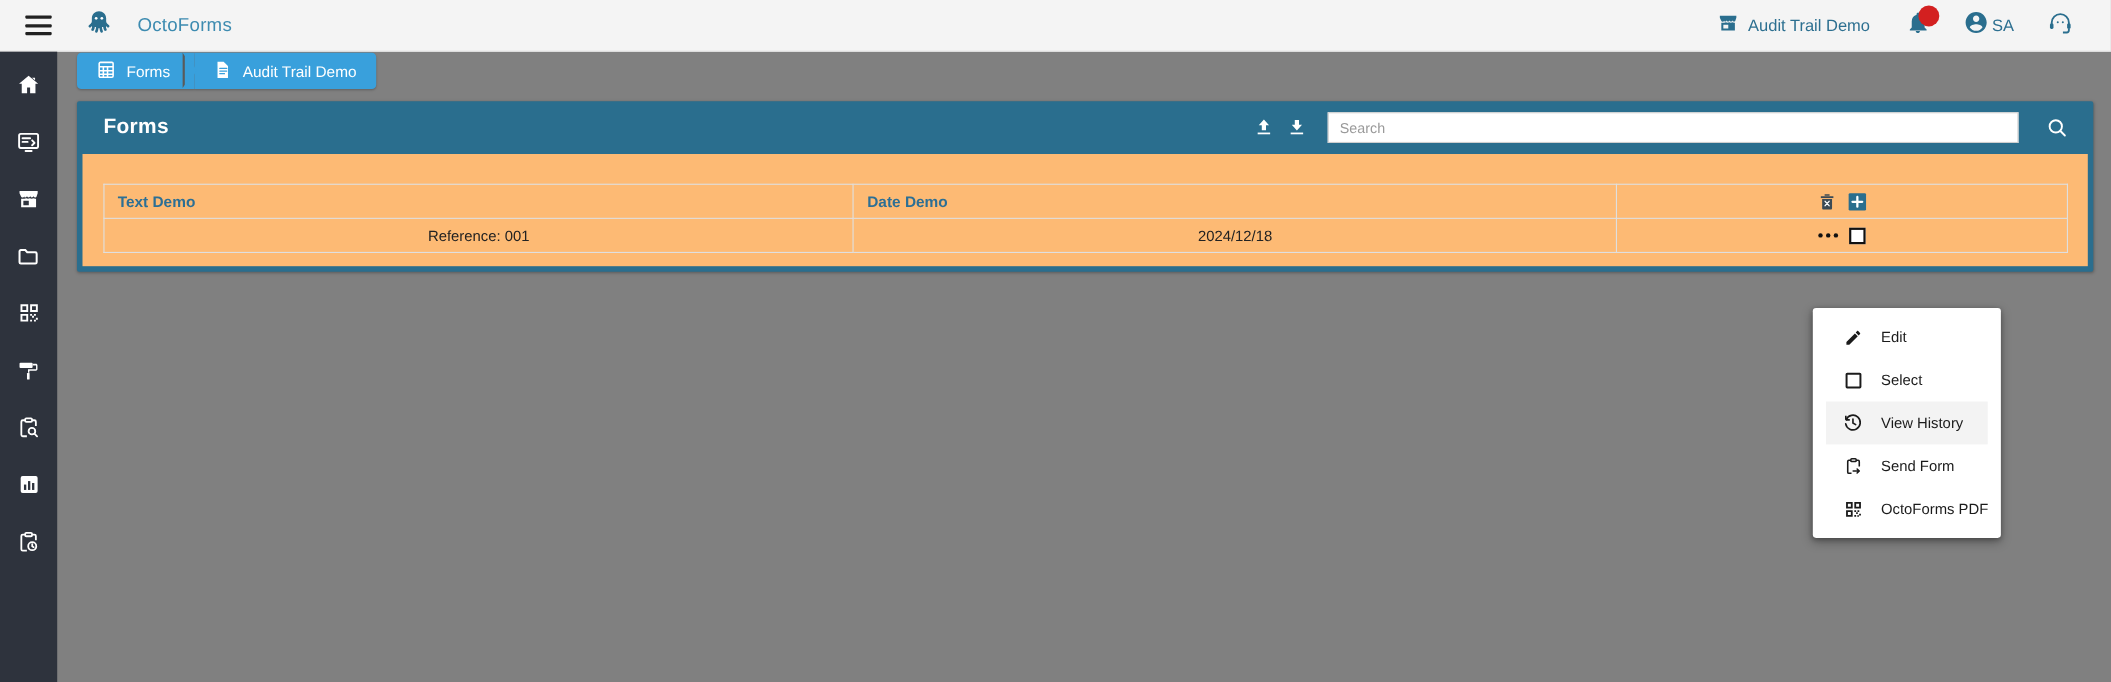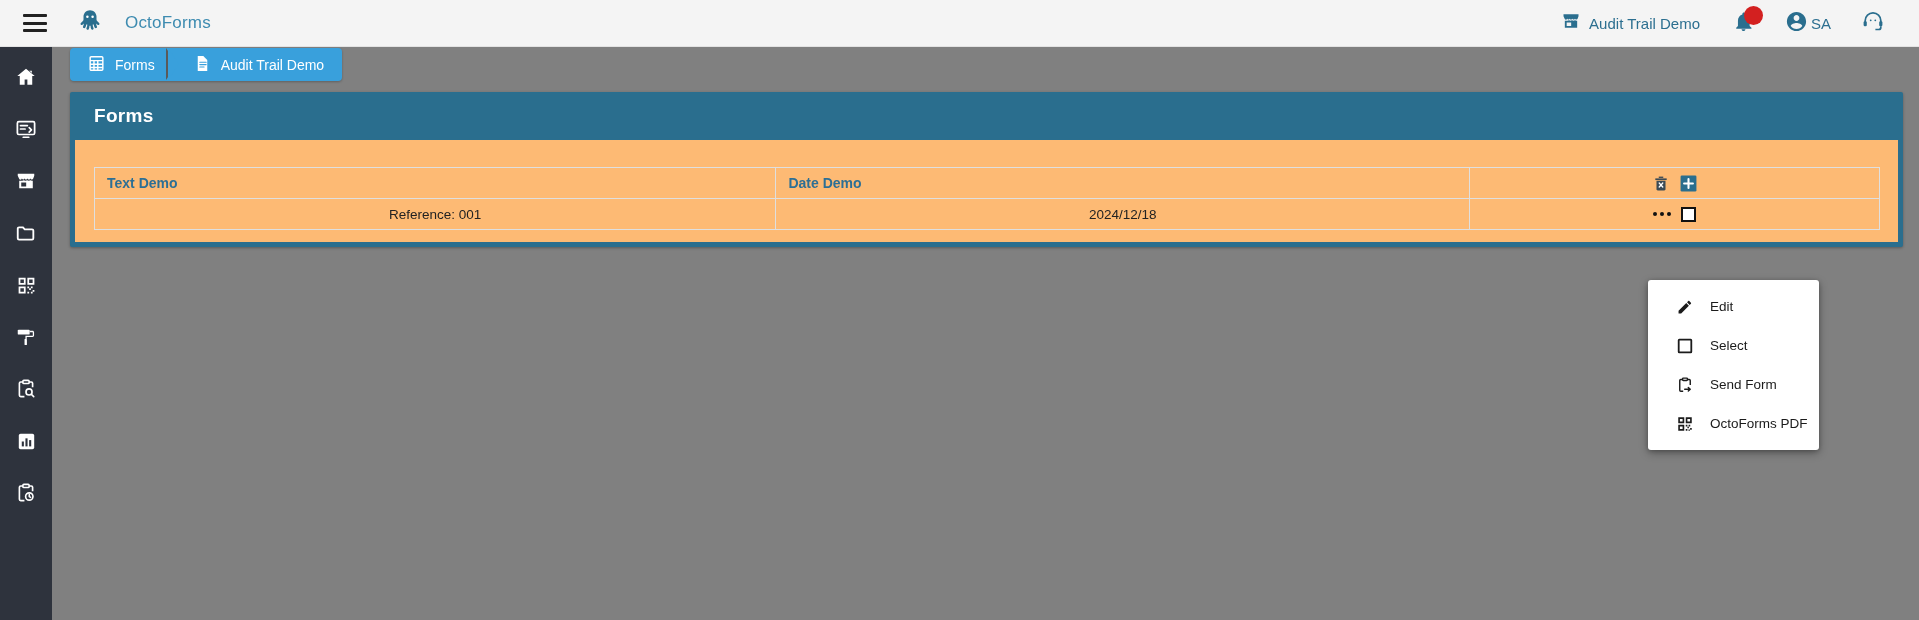--- a/index.html
+++ b/index.html
@@ -332,20 +332,43 @@
       </span>
       <span>Audit Trail Demo</span>
     </div>
   </div>
 
   <div class="panel">
 
     <div class="panel-head">
       <span class="panel-title">Forms</span>
 
+      <div class="panel-actions">
+        <span class="io-btn">
+          <svg width="20" height="20" viewBox="0 0 24 24" fill="#ffffff">
+            <path d="M12 3.2 6.4 9.4h3.3v5.4h4.6V9.4h3.3L12 3.2z"></path>
+            <rect x="5.2" y="17.4" width="13.6" height="1.9"></rect>
+          </svg>
+        </span>
+        <span class="io-btn">
+          <svg width="20" height="20" viewBox="0 0 24 24" fill="#ffffff">
+            <path d="M12 15.2 17.6 9h-3.3V3.6H9.7V9H6.4l5.6 6.2z"></path>
+            <rect x="5.2" y="17.4" width="13.6" height="1.9"></rect>
+          </svg>
+        </span>
+
+        <input class="search-input" type="text" placeholder="Search" value="" style="">
+
+        <span class="search-btn">
+          <svg width="22" height="22" viewBox="0 0 24 24" fill="none" stroke="#ffffff" stroke-width="1.9">
+            <circle cx="10.8" cy="10.8" r="6.1"></circle>
+            <path d="M15.4 15.4l4.4 4.4" stroke-linecap="round"></path>
+          </svg>
+        </span>
+      </div>
     </div>
 
     <div class="panel-body">
       <table class="grid">
         <thead>
           <tr>
             <th class="col-a">Text Demo</th>
             <th class="col-b">Date Demo</th>
             <th class="col-c">
               <span class="head-actions">
@@ -400,20 +423,30 @@
 
     <div class="menu-item">
       <span class="menu-icon">
         <svg width="18" height="18" viewBox="0 0 24 24" fill="none" stroke="#1b1b1b" stroke-width="2.4">
           <rect x="3.6" y="3.6" width="16.8" height="16.8" rx=".8"></rect>
         </svg>
       </span>
       <span class="menu-label">Select</span>
     </div>
 
+    <div class="menu-item active">
+      <span class="menu-icon">
+        <svg width="19" height="19" viewBox="0 0 24 24" fill="none" stroke="#1b1b1b" stroke-width="1.9">
+          <path d="M3.8 8.4V3.8M3.8 8.4h4.6"></path>
+          <path d="M4.3 8.1A8.4 8.4 0 1 1 3.7 13" stroke-linecap="round"></path>
+          <path d="M12 7.6V12l3.1 1.9" stroke-linecap="round"></path>
+        </svg>
+      </span>
+      <span class="menu-label">View History</span>
+    </div>
 
     <div class="menu-item">
       <span class="menu-icon">
         <svg width="18" height="18" viewBox="0 0 24 24" fill="none" stroke="#1b1b1b" stroke-width="1.9">
           <path d="M8.8 4.6H6.4A1.4 1.4 0 0 0 5 6v13a1.4 1.4 0 0 0 1.4 1.4h3.2"></path>
           <path d="M15.2 4.6h2.4A1.4 1.4 0 0 1 19 6v6"></path>
           <rect x="8.8" y="2.8" width="6.4" height="3.3" rx="1"></rect>
           <path d="M11.6 17.6h7.2M16.4 15.2l2.6 2.4-2.6 2.4" stroke-linecap="round" stroke-linejoin="round"></path>
         </svg>
       </span>

